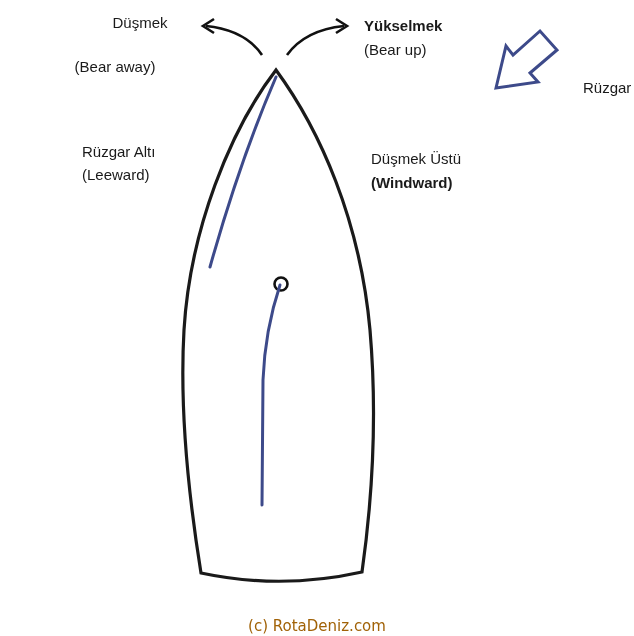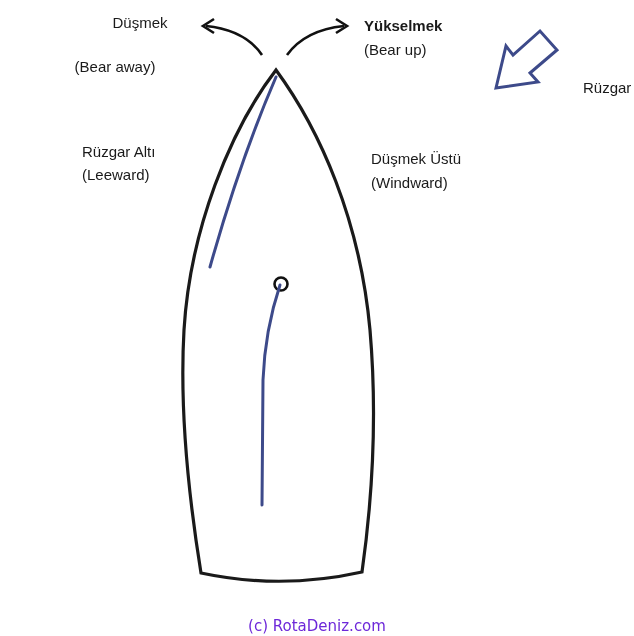--- a/index.html
+++ b/index.html
@@ -2,21 +2,21 @@
 <html><head>
   <meta charset="utf-8">
   <style>
     html, body { margin: 0; padding: 0; background: #ffffff; }
     body { width: 634px; height: 636px; position: relative; overflow: hidden;
            font-family: "Liberation Sans", sans-serif; color: #1a1a1a; }
     .lbl { position: absolute; font-size: 15px; line-height: 22px; white-space: nowrap; }
     .c { text-align: center; }
     svg.diag { position: absolute; left: 0; top: 0; }
     .credit { position: absolute; left: 0; width: 634px; top: 617px; text-align: center;
-              font-family: "DejaVu Sans", sans-serif; font-size: 15px; color: #6d28d9; }
+              font-family: "DejaVu Sans", sans-serif; font-size: 15px; color: #a16207; }
   </style>
 </head>
 <body>
 
 <svg class="diag" width="634" height="636" viewBox="0 0 634 636">
 
   <path d="M276 70 C 230 130, 190 230, 184 330 C 180 400, 186 480, 201 573 Q 281 590 362 572 C 375 480, 376 400, 370 330 C 360 220, 320 130, 276 70 Z" fill="none" stroke="#1a1a1a" stroke-width="3.2" stroke-linejoin="miter"></path>
 
   <path d="M276 77 Q 240 160 210 267" fill="none" stroke="#3d4a8a" stroke-width="3" stroke-linecap="round"></path>
 
@@ -42,15 +42,15 @@
 
 <div class="lbl" style="left:364px; top:15px;font-weight:bold;">Yükselmek</div>
 <div class="lbl" style="left:364px; top:39px;">(Bear up)</div>
 
 <div class="lbl" style="left:551px; top:77px;margin-left:32px;">Rüzgar</div>
 
 <div class="lbl" style="left:82px; top:141px;">Rüzgar Altı</div>
 <div class="lbl" style="left:82px; top:164px;">(Leeward)</div>
 
 <div class="lbl" style="left:371px; top:148px;">Düşmek Üstü</div>
-<div class="lbl" style="left:371px; top:172px;">(Windward)</div>
+<div class="lbl" style="left:371px; top:172px;font-weight:bold;">(Windward)</div>
 
 <div class="credit">(c) RotaDeniz.com</div>
 
 </body></html>

